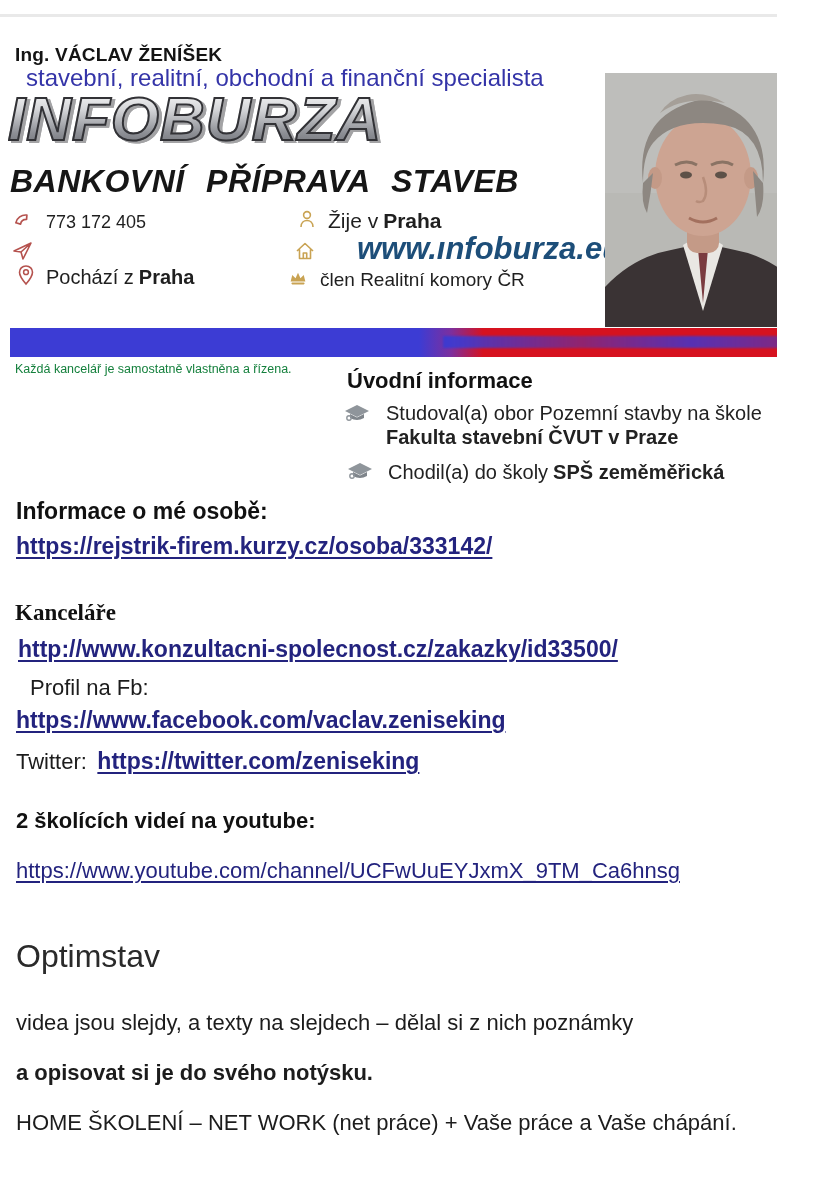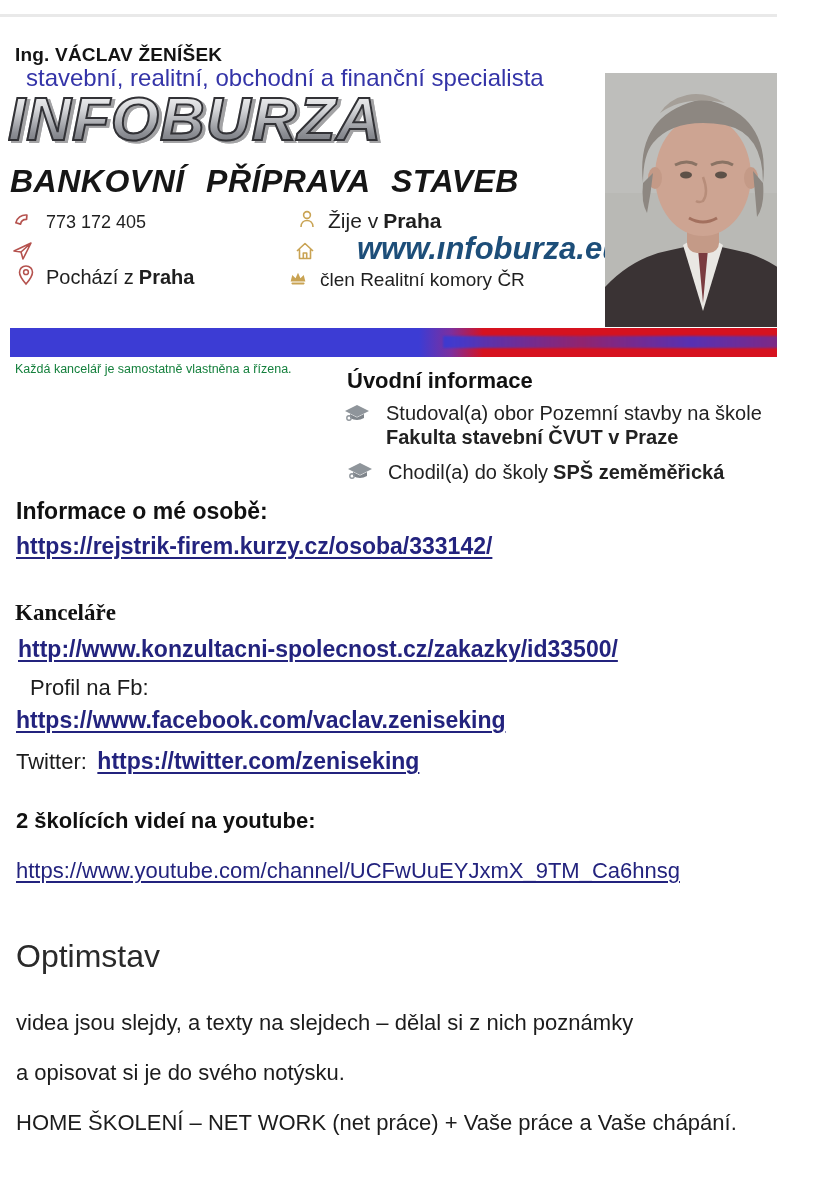--- a/index.html
+++ b/index.html
@@ -179,16 +179,16 @@
   <div class="abs" style="top:748px;left:16px;">
     <span class="plain">Twitter:</span>
     <a class="lnk" href="#" style="margin-left:6px;">https://twitter.com/zeniseking</a>
   </div>
 
   <div class="abs h-bold" style="top:808px;left:16px;font-size:22px;">2 školících videí na youtube:</div>
   <a class="abs lnk regular" style="top:858px;left:16px;" href="#">https://www.youtube.com/channel/UCFwUuEYJxmX_9TM_Ca6hnsg</a>
 
   <div class="abs opti" style="top:938px;left:16px;">Optimstav</div>
   <div class="abs body-line" style="top:1010px;left:16px;">videa jsou slejdy, a texty na slejdech – dělal si z nich poznámky</div>
-  <div class="abs body-line" style="top:1060px;left:16px;">a opisovat si je do svého notýsku.</div>
+  <div class="abs body-line" style="top:1060px;left:16px;font-weight:bold;">a opisovat si je do svého notýsku.</div>
   <div class="abs body-line" style="top:1110px;left:16px;">HOME ŠKOLENÍ – NET WORK  (net práce) + Vaše práce a Vaše chápání.</div>
 
 </div>
 
 </body></html>

